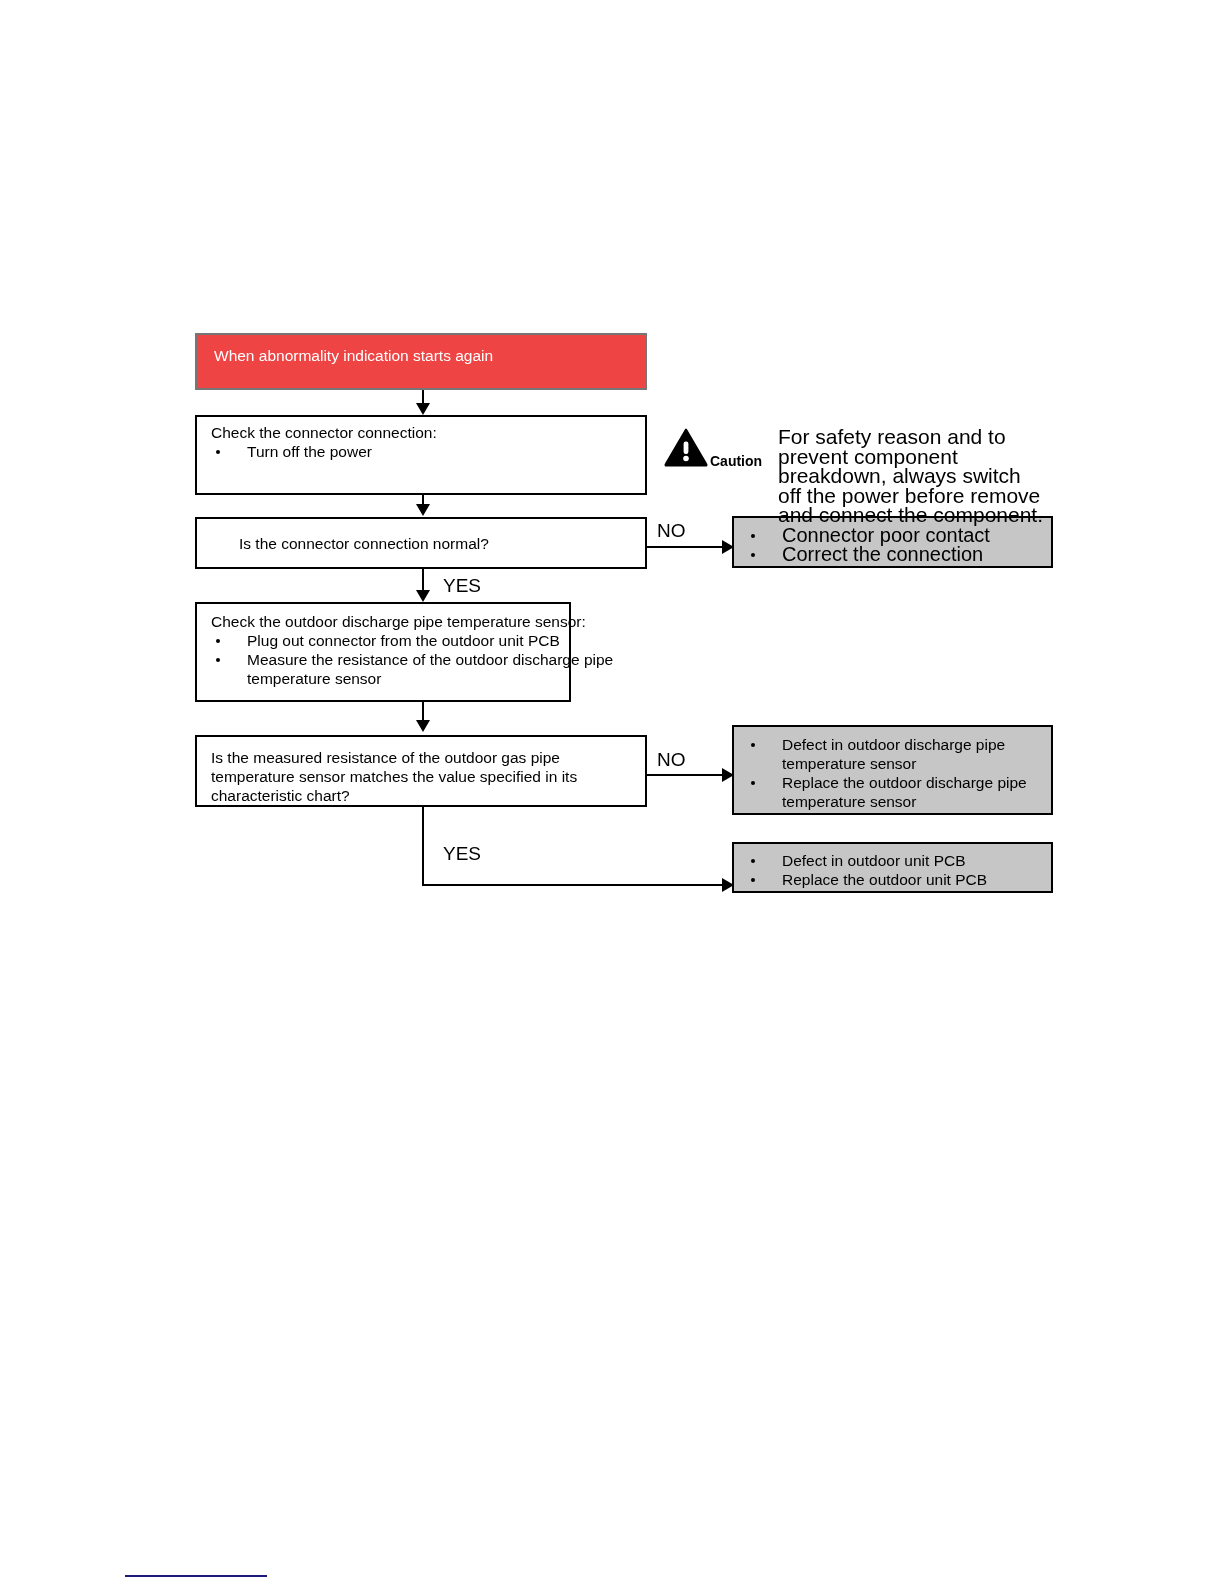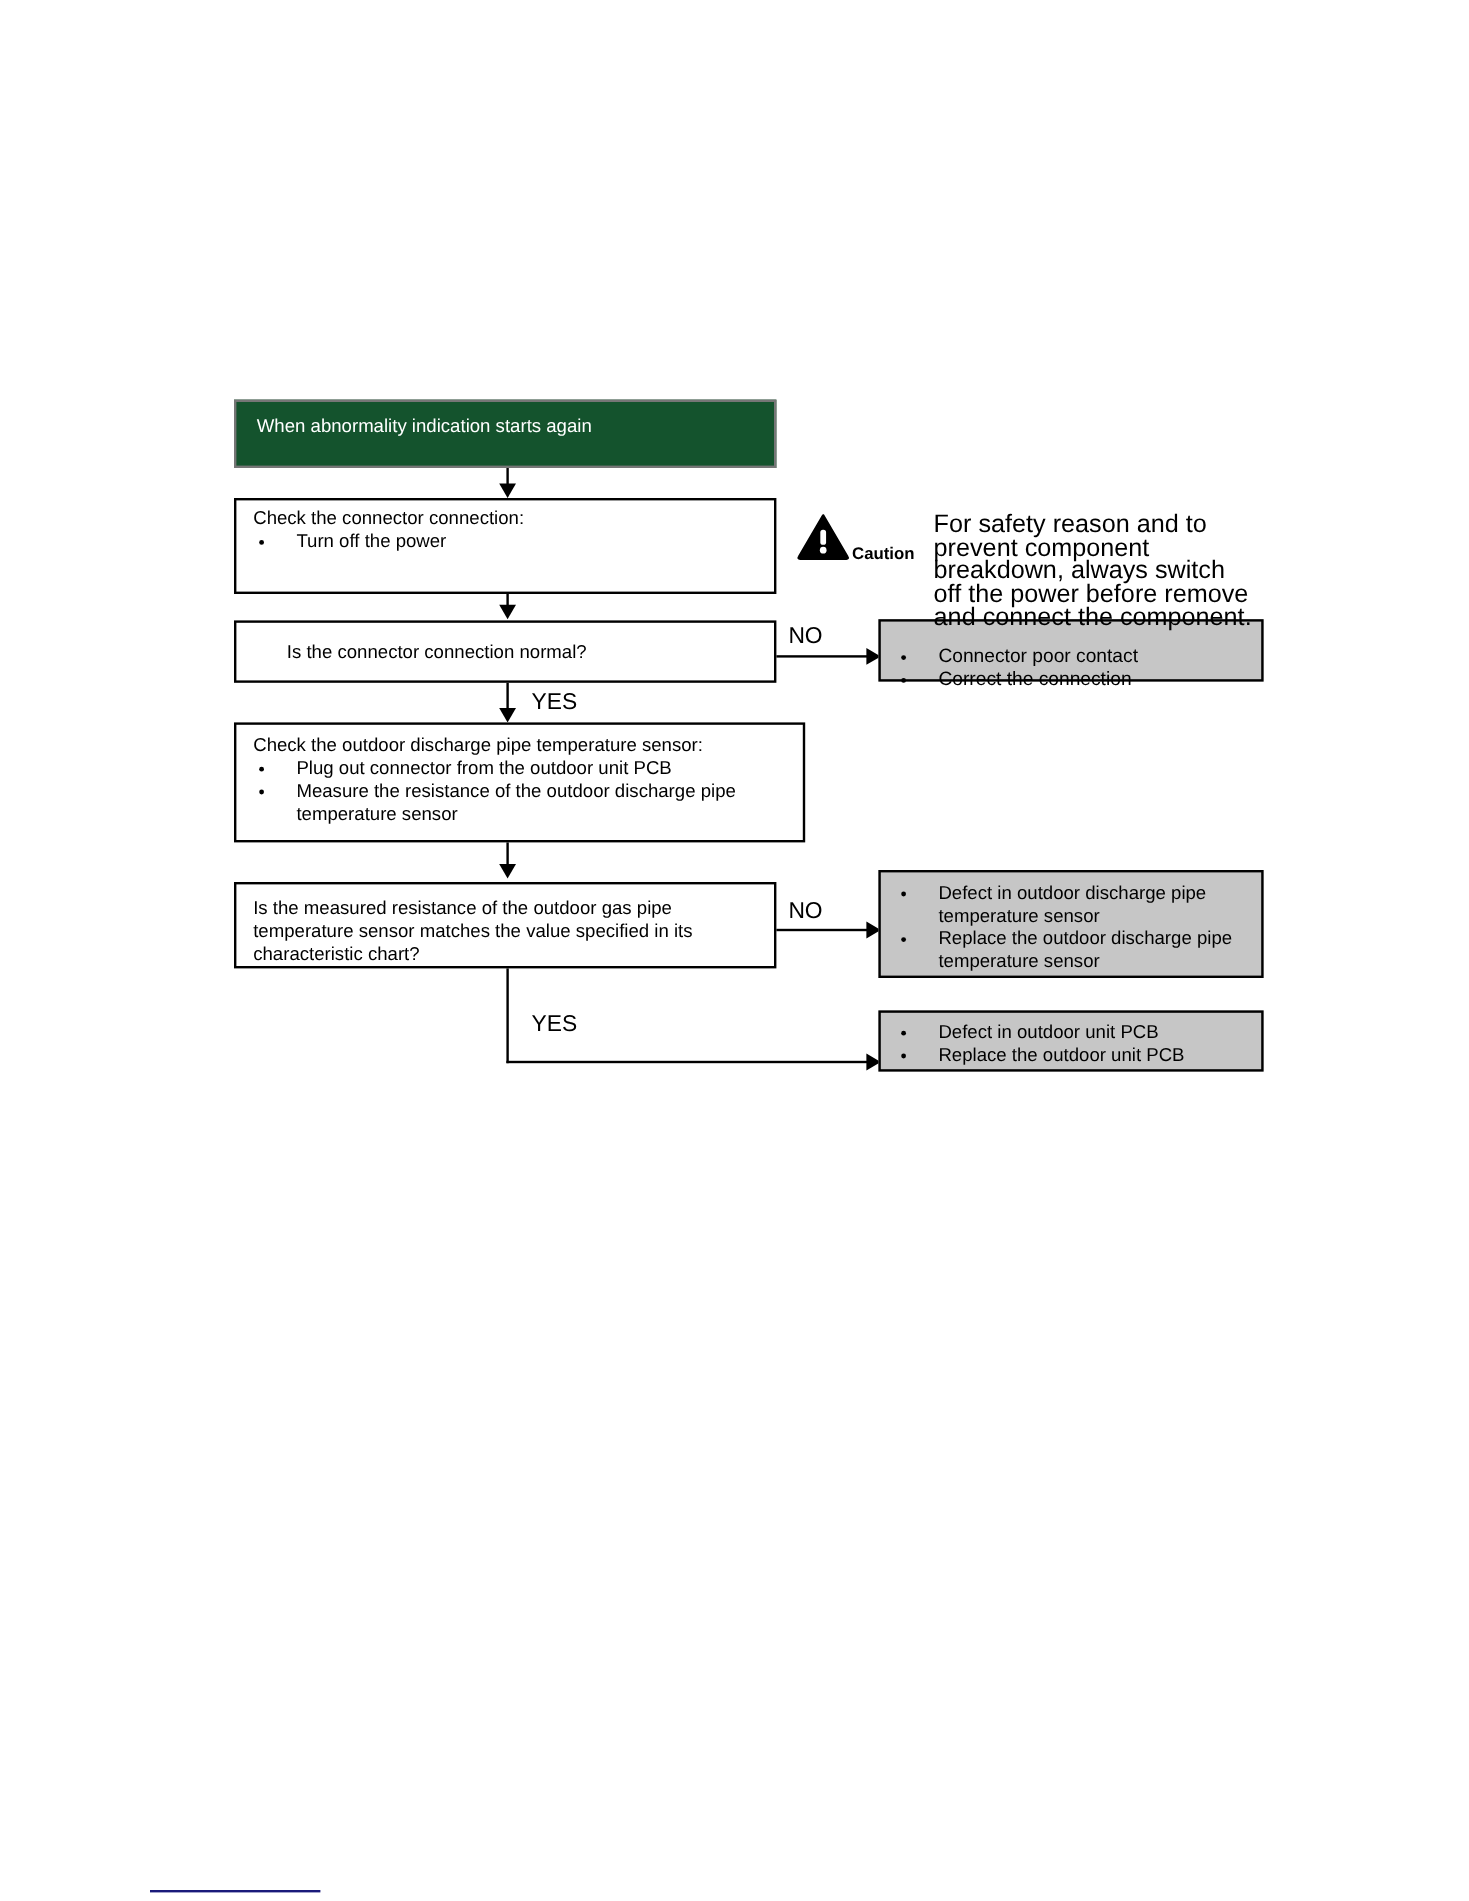--- a/index.html
+++ b/index.html
@@ -21,21 +21,21 @@
   
   .box {
     position: absolute;
     box-sizing: border-box;
     border: 2px solid #000000;
     background: #ffffff;
     font-size: 15.5px;
     line-height: 19px;
   }
   .box.header-box {
-    background: #14532d;
+    background: #ef4444;
     color: #ffffff;
     border: 2px solid #767676;
   }
   .box.result-box {
     background: #c6c6c6;
   }
 
   .box-title {
     position: absolute;
     white-space: nowrap;
@@ -156,31 +156,31 @@
 
   <div class="box" style="left:195px; top:517px; width:452px; height:52px;">
     <div class="box-title" style="left:14px; top:15px;margin-left:28px;">Is the connector connection normal?</div>
   </div>
 
   <div class="hline" style="left:647px; top:546px; width:79px;"></div>
   <div class="arrow-right" style="left:722px; top:540px;"></div>
   <div class="edge-label" style="left:657px; top:522px;">NO</div>
 
   <div class="box result-box" style="left:732px; top:516px; width:321px; height:52px;">
-    <ul class="bullets" style="left:17px; top:20px; width:285px; font-size:16px; line-height:19px;">
+    <ul class="bullets" style="left:17px; top:8px; width:285px; font-size:20px; line-height:19px;">
       <li>Connector poor contact</li>
       <li>Correct the connection</li>
     </ul>
   </div>
 
   <div class="vline" style="left:422px; top:569px; height:24px;"></div>
   <div class="arrow-down" style="left:416px; top:590px;"></div>
   <div class="edge-label" style="left:443px; top:577px;">YES</div>
 
-  <div class="box" style="left:195px; top:602px; width:476px; height:100px;">
+  <div class="box" style="left:195px; top:602px; width:376px; height:100px;">
     <div class="box-title" style="left:14px; top:8px;">Check the outdoor discharge pipe temperature sensor:</div>
     <ul class="bullets" style="left:19px; top:27px; width:410px;">
       <li>Plug out connector from the outdoor unit PCB</li>
       <li>Measure the resistance of the outdoor discharge pipe temperature sensor</li>
     </ul>
   </div>
 
   <div class="vline" style="left:422px; top:702px; height:22px;"></div>
   <div class="arrow-down" style="left:416px; top:720px;"></div>
 

